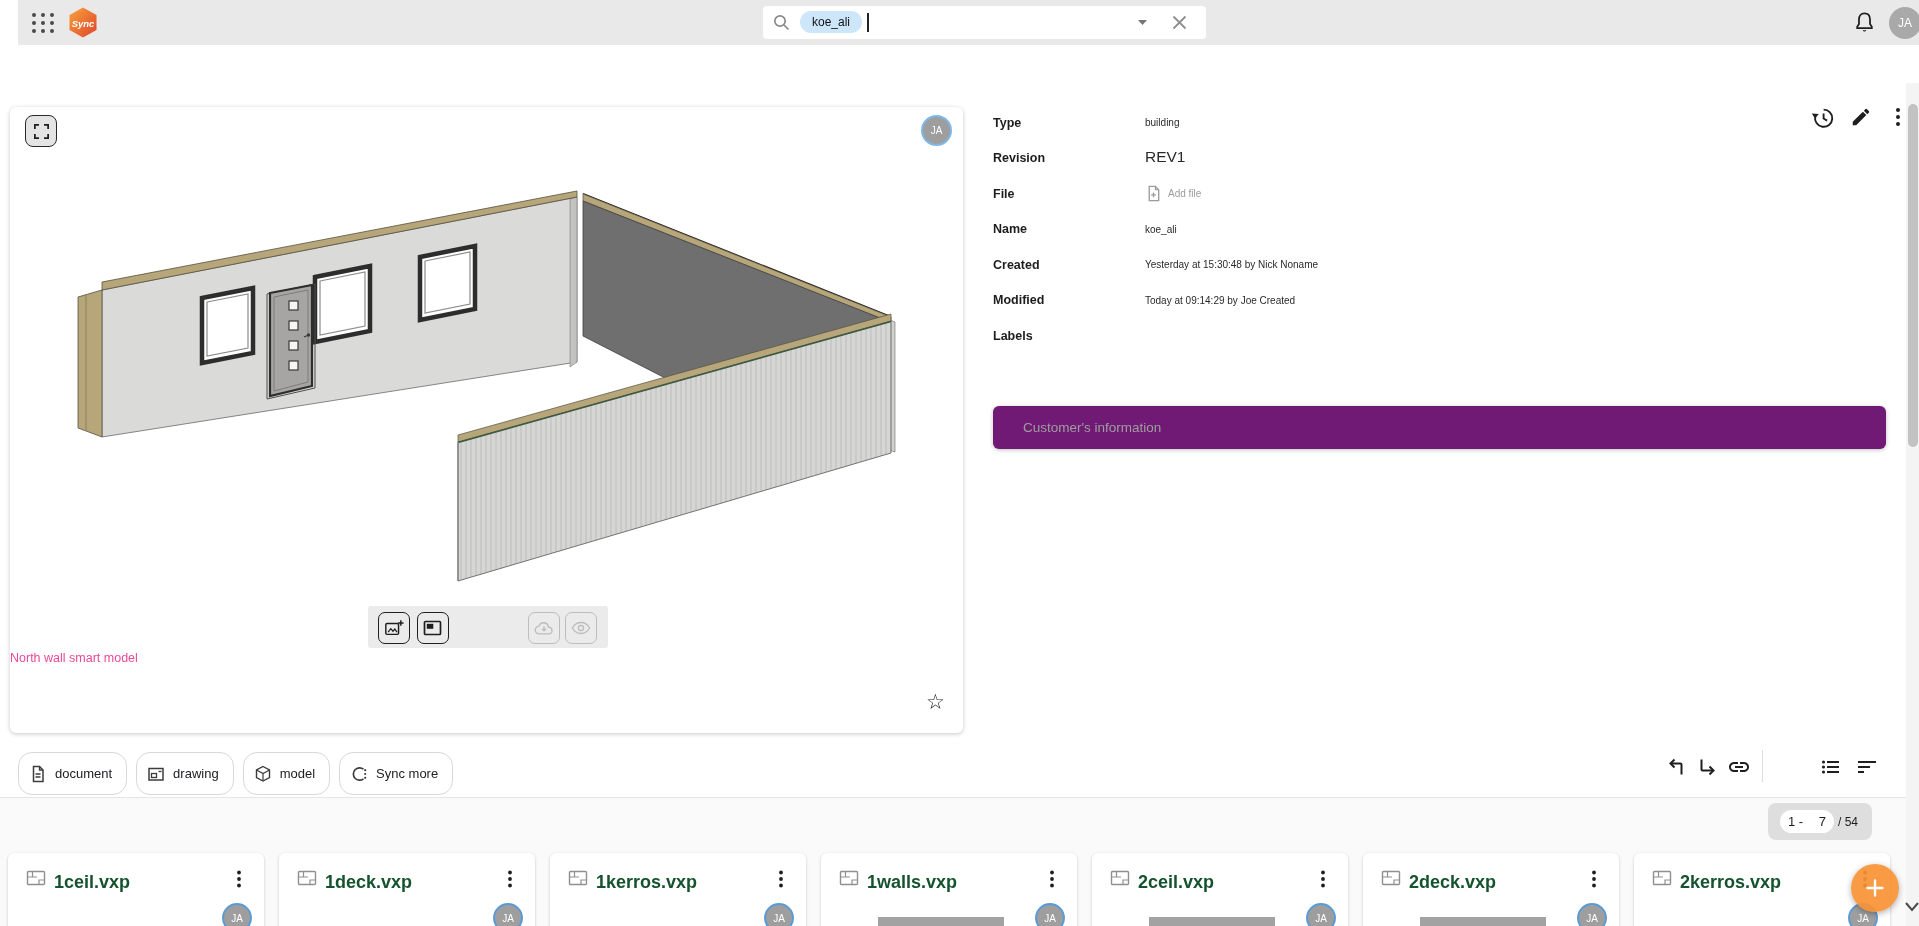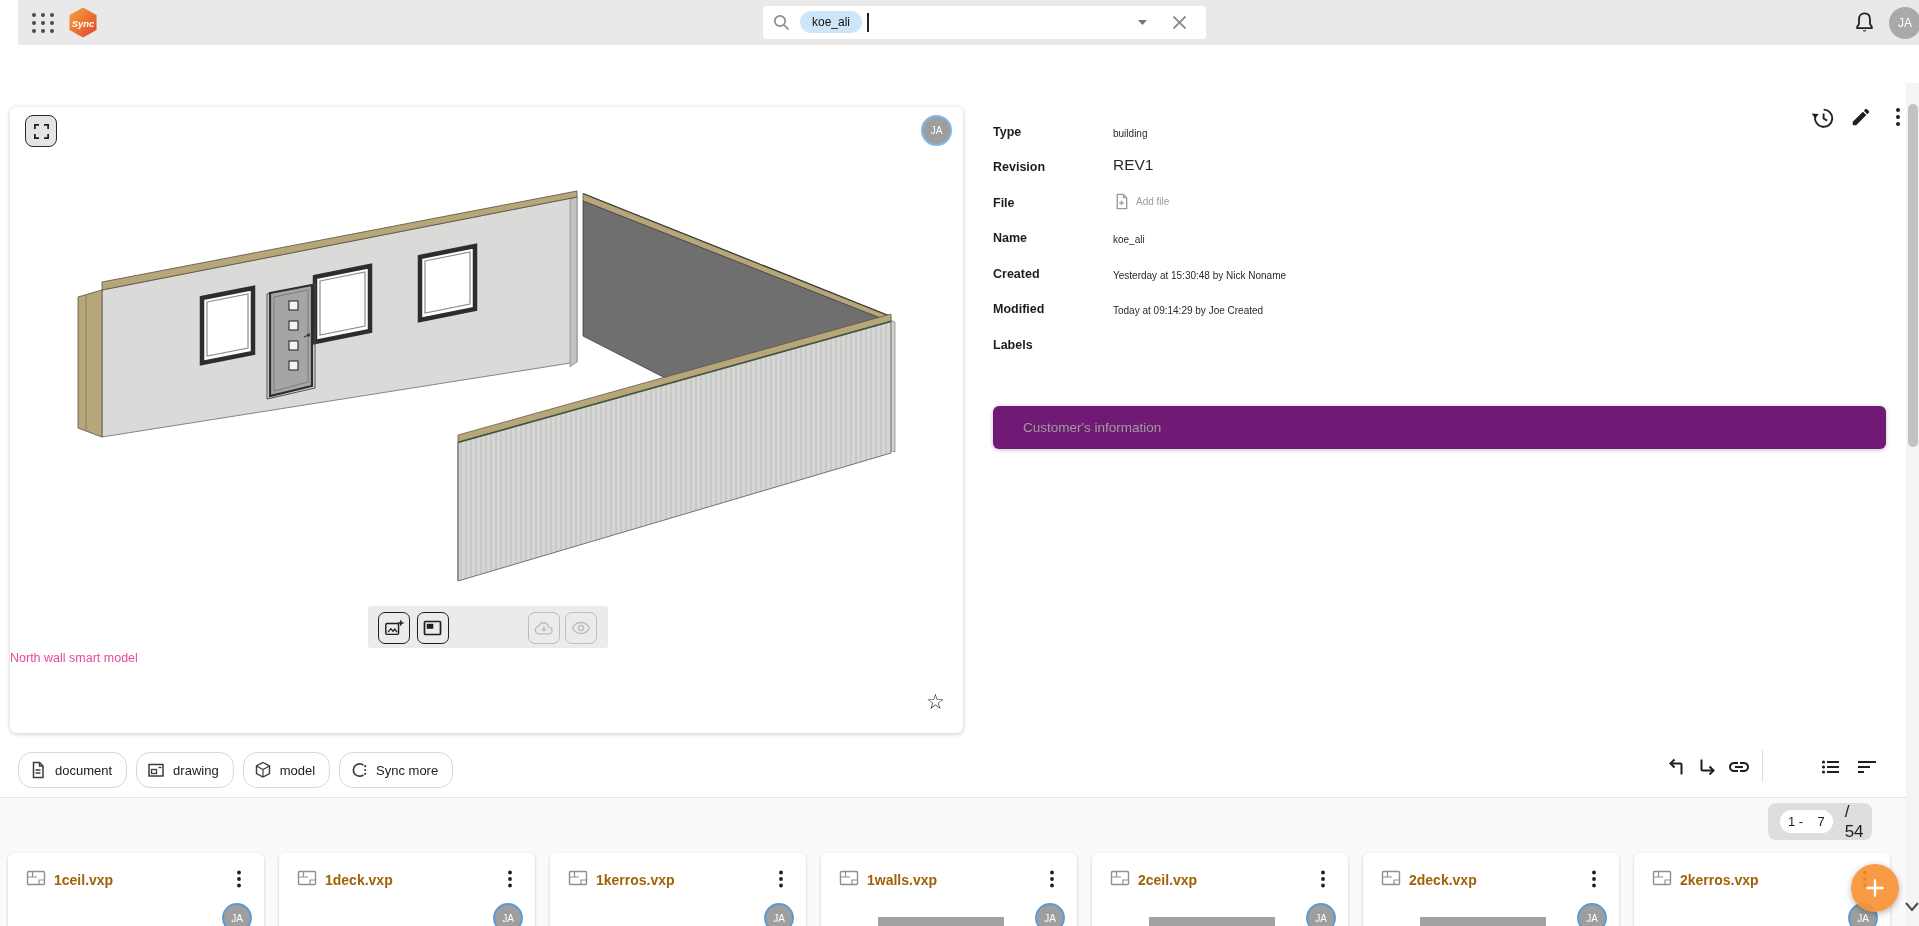--- a/index.html
+++ b/index.html
@@ -37,46 +37,46 @@
   .model-svg{position:absolute;left:55px;top:83px;}
   .viewer-toolbar{position:absolute;left:358px;top:499px;width:240px;height:42px;background:#ebebeb;border-radius:3px;}
   .vt-btn{position:absolute;top:6px;width:30px;height:30px;border-radius:7px;background:transparent;display:flex;align-items:center;justify-content:center;cursor:pointer;}
   .vt-dark{border:1.5px solid #1f1f1f;}
   .vt-disabled{border:1.5px solid #bdbdbd;}
   .viewer-caption{position:absolute;left:0;top:544px;font-size:12.5px;color:#ec4899;}
   .favorite-star{position:absolute;left:916px;top:583px;font-family:"DejaVu Sans",sans-serif;font-size:21px;color:#1d1d1d;cursor:pointer;}
 
   
   .meta-panel{position:absolute;left:993px;top:103px;width:620px;}
-  .meta-row{display:flex;height:35.5px;align-items:flex-end;padding-top:4px;box-sizing:border-box;}
+  .meta-row{display:flex;height:35.5px;align-items:center;padding-top:4px;box-sizing:border-box;gap:32px;}
   .meta-label{width:120px;font-size:12.5px;font-weight:bold;color:#1d1d1d;}
   .meta-value{font-size:10px;color:#2a2a2a;display:flex;align-items:center;gap:6px;}
   .meta-row.large .meta-value{font-size:15.5px;margin-top:-2px;}
   .meta-row.action .meta-value{color:#9b9b9b;}
   .addfile-icon{display:none;}
   .meta-row.action .addfile-icon{display:inline-flex;}
   .customer-card{position:absolute;left:993px;top:406px;width:893px;height:43px;background:#701a75;border-radius:6px;box-shadow:0 1px 4px rgba(0,0,0,.25);display:flex;align-items:center;}
   .customer-placeholder{padding-left:30px;font-size:13.5px;color:#9e9e9e;}
 
   
   .chips-row{position:absolute;left:18px;top:752px;display:flex;gap:9px;}
-  .chip{height:36px;display:flex;align-items:center;gap:8px;padding:0 14px 0 10px;border:1px solid #d8d8d8;border-radius:14px;background:#fff;font-size:13px;color:#202124;font-family:"Liberation Sans",sans-serif;cursor:pointer;}
+  .chip{height:43px;display:flex;align-items:center;gap:8px;padding:0 14px 0 10px;border:1px solid #d8d8d8;border-radius:14px;background:#fff;font-size:13px;color:#202124;font-family:"Liberation Sans",sans-serif;cursor:pointer;}
   .action-icons{position:absolute;top:755px;}
   .row-divider{position:absolute;left:1762px;top:750px;width:1px;height:32px;background:#dcdcdc;}
   .filter-divider{position:absolute;left:0;top:797px;width:1919px;height:1px;background:#e5e5e5;}
 
   
   .bottom-section{position:absolute;left:0;top:798px;width:1919px;height:128px;background:#fafafa;}
   .pagination{position:absolute;left:1768px;top:803px;width:104px;height:37px;background:#dedede;border-radius:8px;display:flex;align-items:center;padding-left:12px;box-sizing:border-box;}
   .page-pill{width:54px;height:23px;background:#fff;border-radius:12px;display:flex;align-items:center;justify-content:space-between;padding:0 8px;box-sizing:border-box;font-size:13px;color:#1d1d1d;}
-  .page-total{margin-left:12px;font-size:17px;color:#1d1d1d;}
+  .page-total{margin-left:4px;font-size:12px;color:#1d1d1d;}
 
   .file-card{position:absolute;top:853px;width:256px;height:80px;background:#fff;border-radius:6px;box-shadow:0 1px 3px rgba(0,0,0,.22);}
   .card-icon{position:absolute;left:17px;top:14px;}
-  .card-name{position:absolute;left:46px;top:19px;font-size:14px;font-weight:600;color:#a16207;}
+  .card-name{position:absolute;left:46px;top:19px;font-size:18px;font-weight:600;color:#14532d;}
   .card-kebab{position:absolute;left:224px;top:16px;cursor:pointer;}
   .card-avatar{position:absolute;left:214px;top:50px;width:26px;height:26px;border-radius:50%;background:#9e9e9e;border:2.5px solid #5b9bd5;color:#fff;font-size:10px;display:flex;align-items:center;justify-content:center;}
   .card-preview{position:absolute;left:57px;top:64px;width:126px;height:16px;background:#a2a2a2;display:none;}
   .file-card.has-preview .card-preview{display:block;}
 
   .fab{position:absolute;left:1851px;top:864px;width:48px;height:48px;border-radius:50%;background:rgba(247,146,52,0.92);box-shadow:0 2px 6px rgba(0,0,0,.3);display:flex;align-items:center;justify-content:center;cursor:pointer;z-index:30;}
 
   
   .scroll-track{position:absolute;left:1906px;top:83px;width:13px;height:843px;background:#f4f4f4;z-index:40;}
   .scroll-thumb{position:absolute;left:1.5px;top:21px;width:10px;height:343px;background:#c2c2c2;border-radius:5px;cursor:pointer;}

